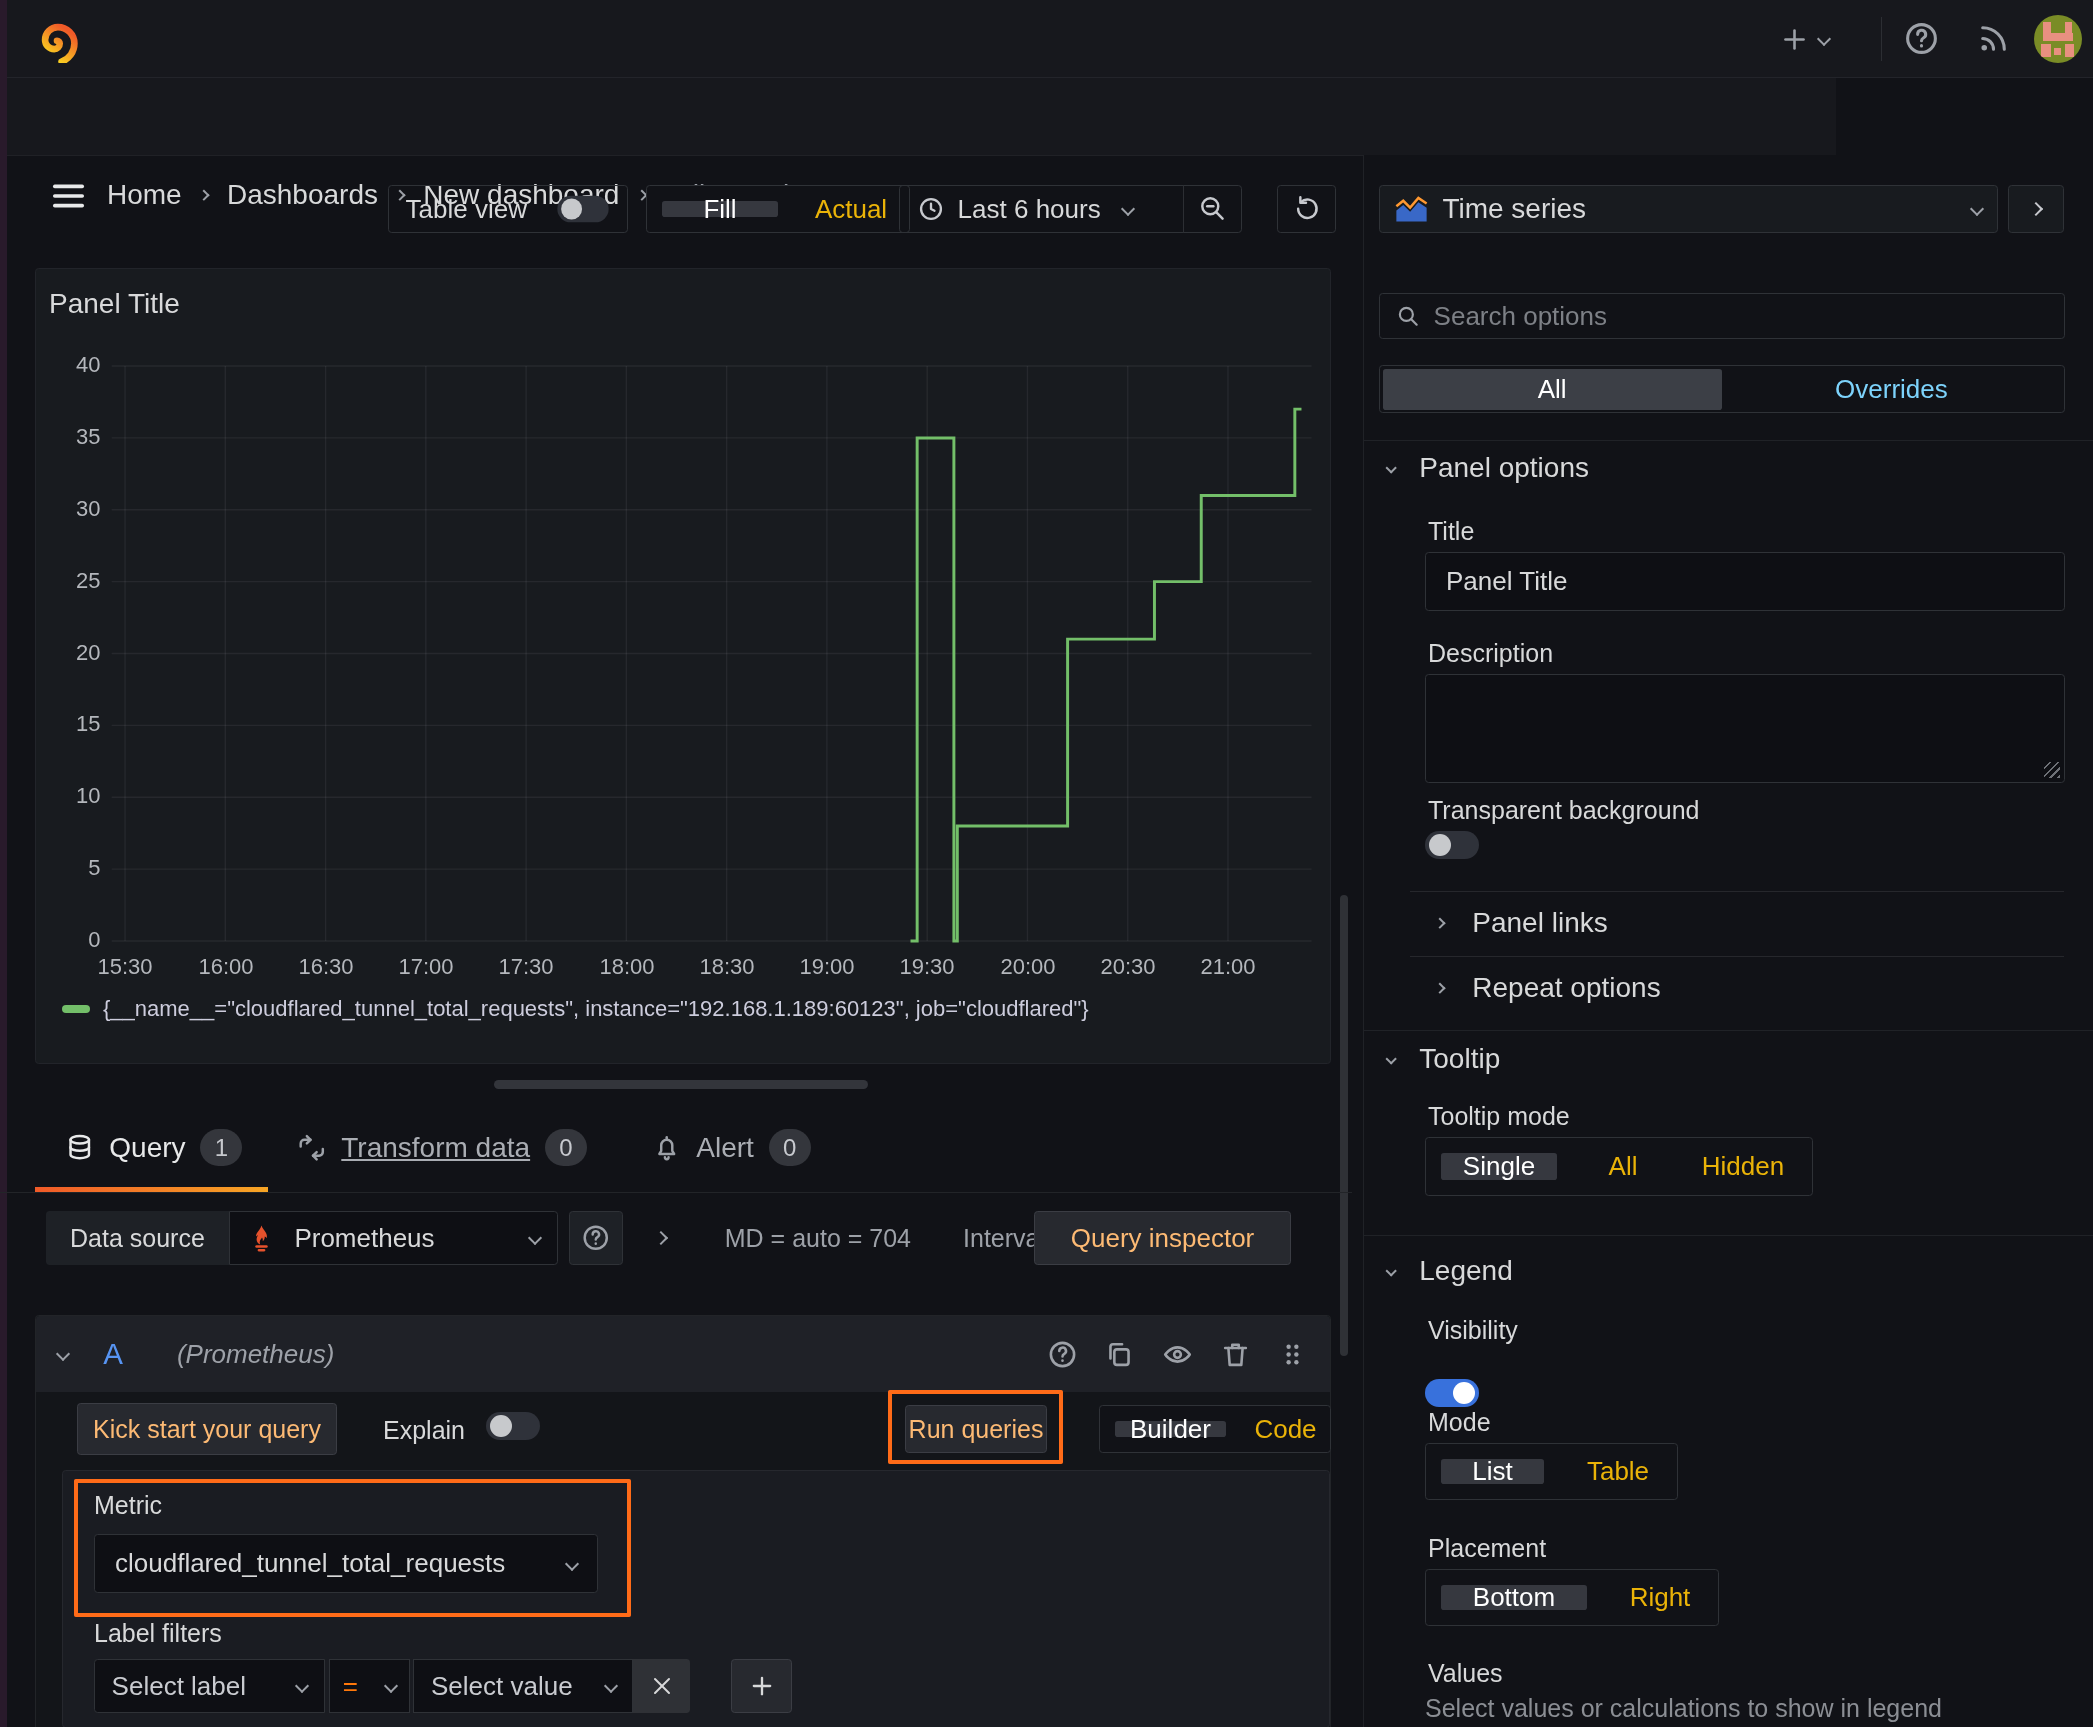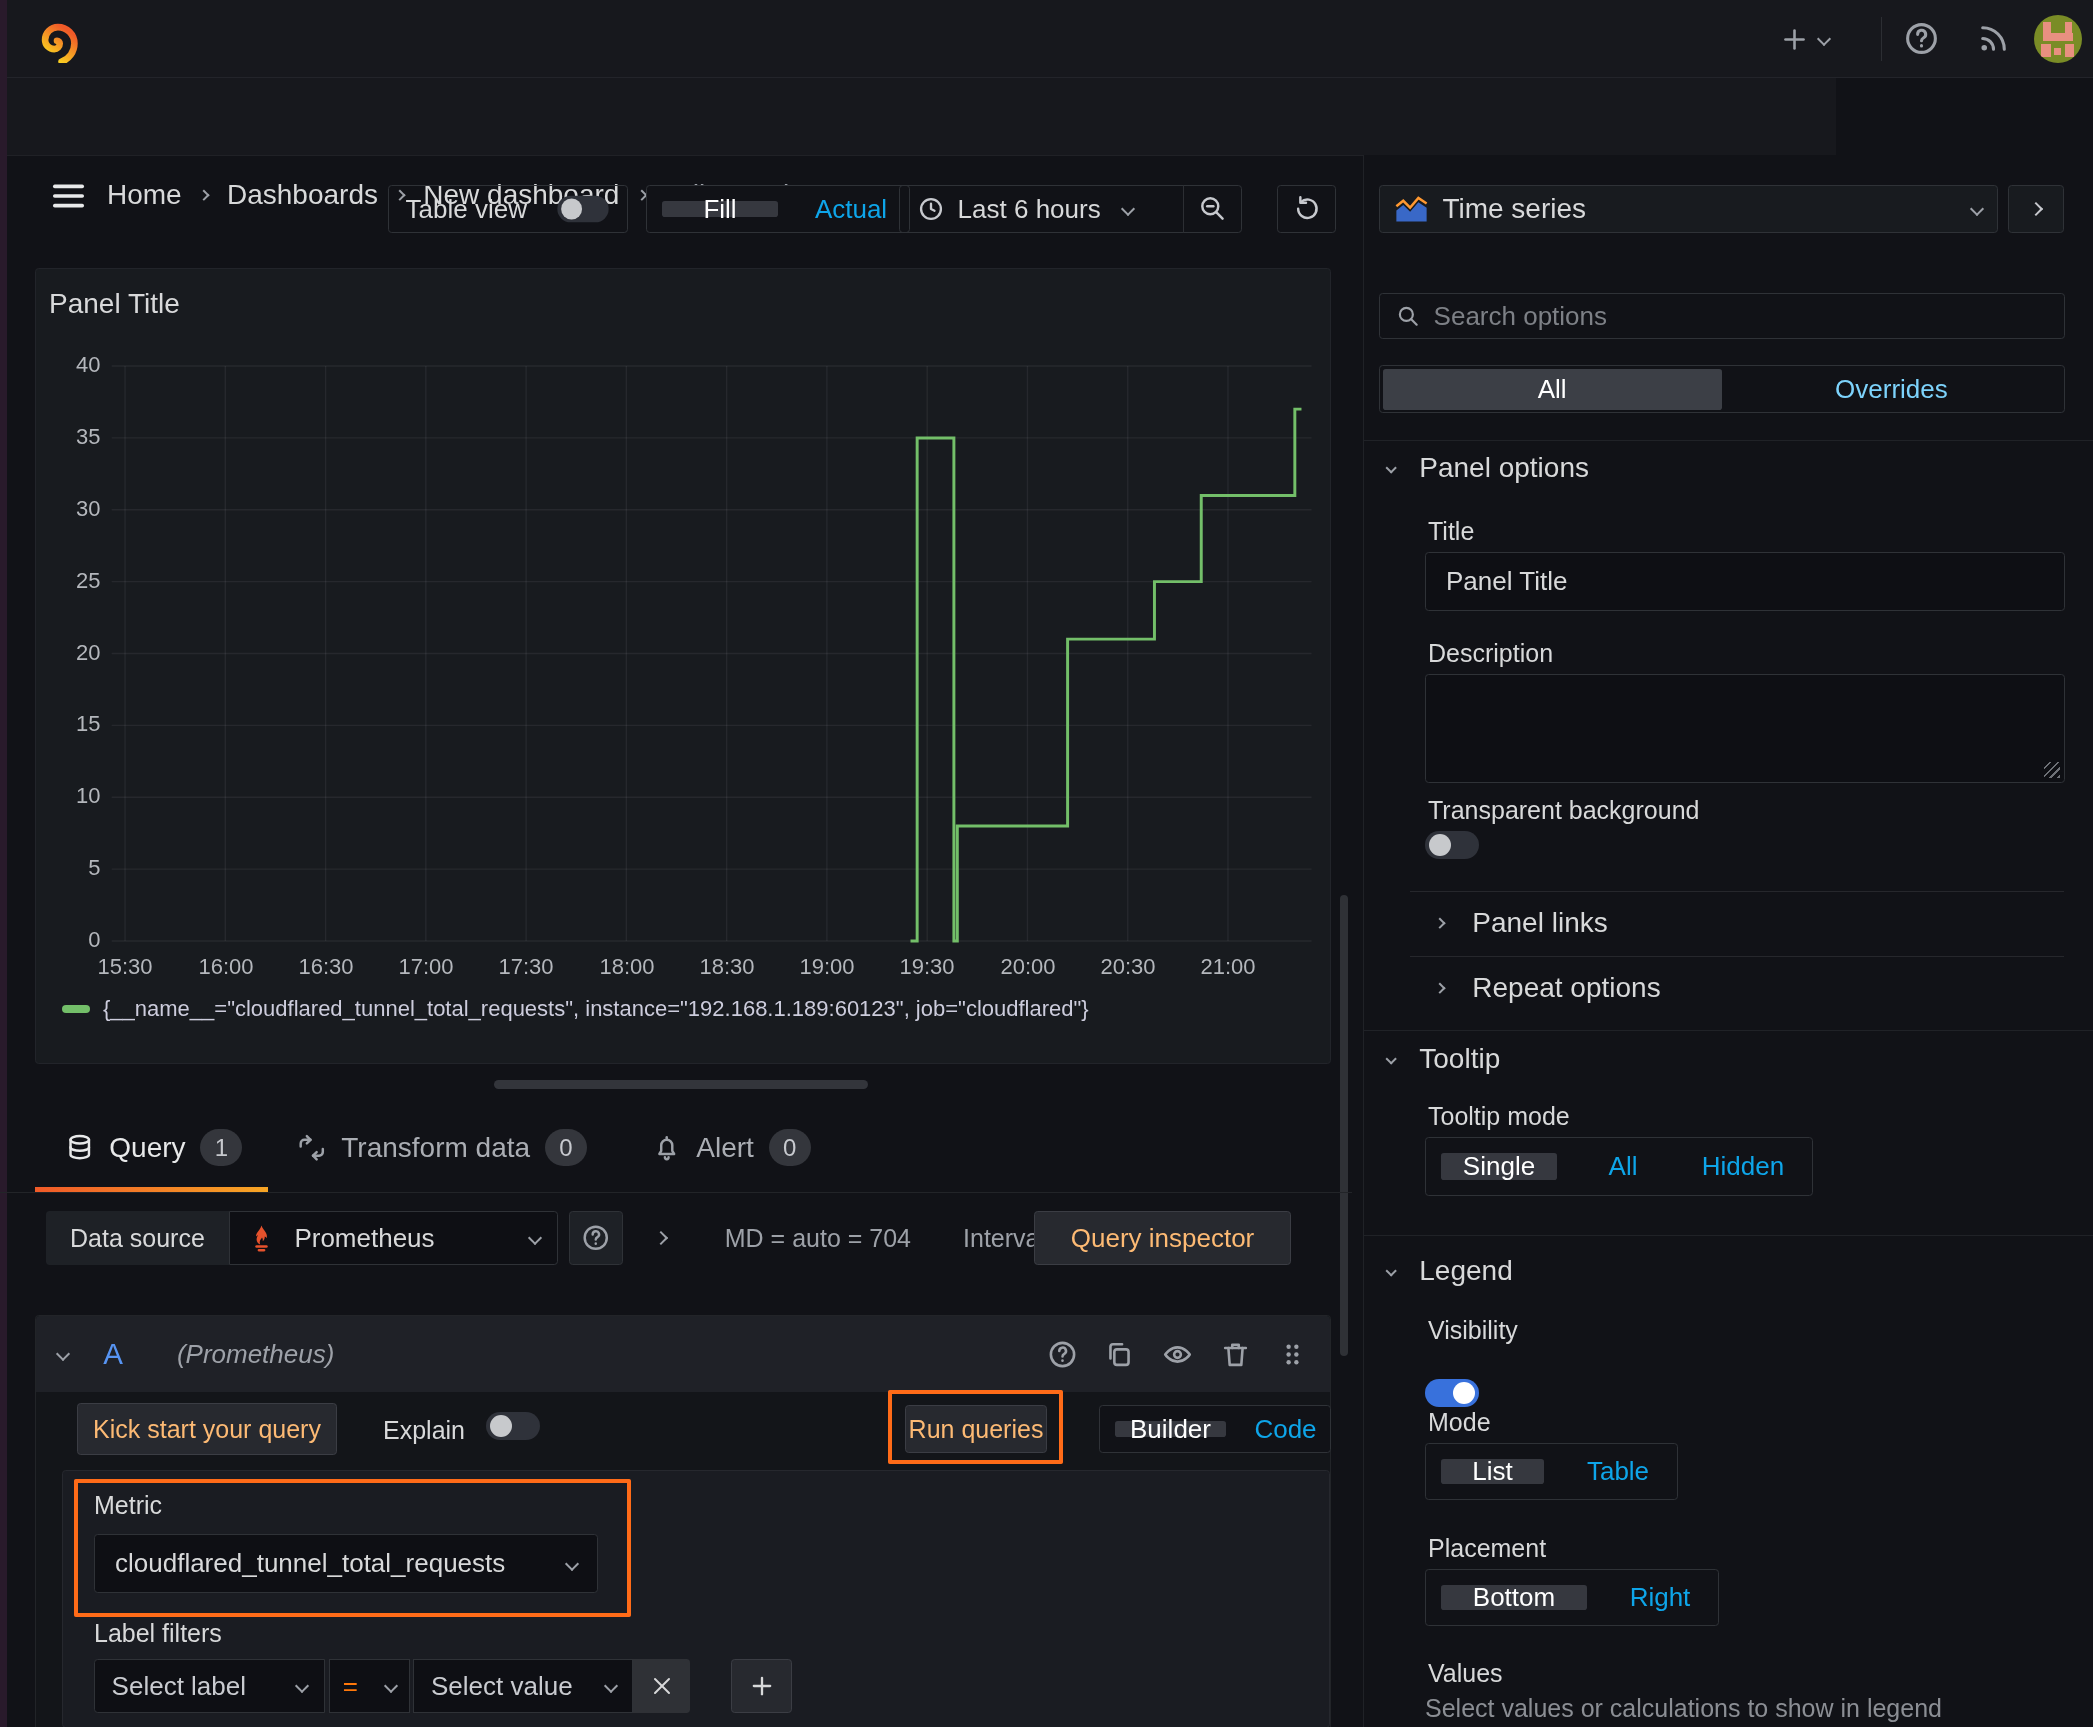--- a/index.html
+++ b/index.html
@@ -13,21 +13,21 @@
   .txt2{color:#9da1a8;}
   .bordered{border:0.9px solid #2f3237;border-radius:3.7px;background:transparent;}
   .inputlike{border:0.9px solid #2f3237;border-radius:3.7px;background:#0e0f14;}
   .btn{display:flex;align-items:center;justify-content:center;border-radius:3.7px;font-size:25px;cursor:pointer;}
   .btn-sec{background:#27292f;border:0.9px solid #3b3d44;color:#fdba74;}
   .chv{display:inline-block;width:10px;height:10px;border-right:2.8px solid #9da1a8;border-bottom:2.8px solid #9da1a8;transform:rotate(45deg);}
   .chv.r{transform:rotate(-45deg);}
   .chv.u{transform:rotate(225deg);}
   .chv.lite{border-color:#c7c9ce;}
   .seg{display:flex;border:0.9px solid #2f3237;border-radius:3.7px;background:#111217;overflow:hidden;}
-  .seg>div{display:flex;align-items:center;justify-content:center;font-size:26px;color:#0ea5e9;padding:0 24px;}
+  .seg>div{display:flex;align-items:center;justify-content:center;font-size:26px;color:#eab308;padding:0 24px;}
   .seg>div.on{background:#36383f;color:#fff;border-radius:2.8px;margin:15px;}
   .toggle{position:relative;width:54px;height:28px;border-radius:14.8px;background:#2f323a;cursor:pointer;}
   .toggle .knob{position:absolute;top:2.8px;left:3.7px;width:22px;height:22px;border-radius:50%;background:#c7c9cc;}
   .toggle.on{background:#3871dc;}
   .toggle.on .knob{left:auto;right:3.7px;background:#fff;}
   .badge{display:inline-flex;align-items:center;justify-content:center;min-width:42px;height:37px;border-radius:20px;background:#34363c;color:#c7c9ce;font-size:24px;padding:0 9.2px;}
   .icon{stroke:#9da1a8;fill:none;stroke-width:2;stroke-linecap:round;stroke-linejoin:round;}
   .divv{width:0.9px;background:#2c2e33;}
   .annot{border:4.6px solid #ff6b18;position:absolute;border-radius:1.8px;pointer-events:none;}
   .sel-ph{color:#c9cbd0;font-size:26px;}
@@ -218,21 +218,21 @@
     </div>
     <div class="abs" style="left:35px;top:1185px;"></div>
     <div class="abs" style="left:35px;bottom:0;width:233px;height:5.5px;background:linear-gradient(90deg,#f05a28,#f7a525);"></div>
     <div class="abs row" style="left:297px;top:0;height:79px;gap:14.8px;">
       <svg class="icon" width="29.5" height="29.5" viewBox="0 0 24 24">
         <polyline points="8,2.5 11,5.5 8,8.5"></polyline>
           <path d="M11 5.5H6a3 3 0 0 0-3 3V11"></path>
         <polyline points="16,21.5 13,18.5 16,15.5"></polyline>
           <path d="M13 18.5h5a3 3 0 0 0 3-3V13"></path>
       </svg>
-      <span style="font-size:28px;color:#aaadb3;">Transform data</span>
+      <span style="font-size:28px;color:#aaadb3;text-decoration:underline;">Transform data</span>
       <span class="badge">0</span>
     </div>
     <div class="abs row" style="left:652px;top:0;height:79px;gap:14.8px;">
       <svg class="icon" width="29.5" height="29.5" viewBox="0 0 24 24">
         <path d="M6 17h12l-1.5-2.5V10a4.5 4.5 0 0 0-9 0v4.5Z"></path>
           <path d="M10.5 19.8a1.5 1.5 0 0 0 3 0"></path>
           <line x1="12" y1="3.4" x2="12" y2="5"></line>
       </svg>
       <span style="font-size:28px;color:#aaadb3;">Alert</span>
       <span class="badge">0</span>

